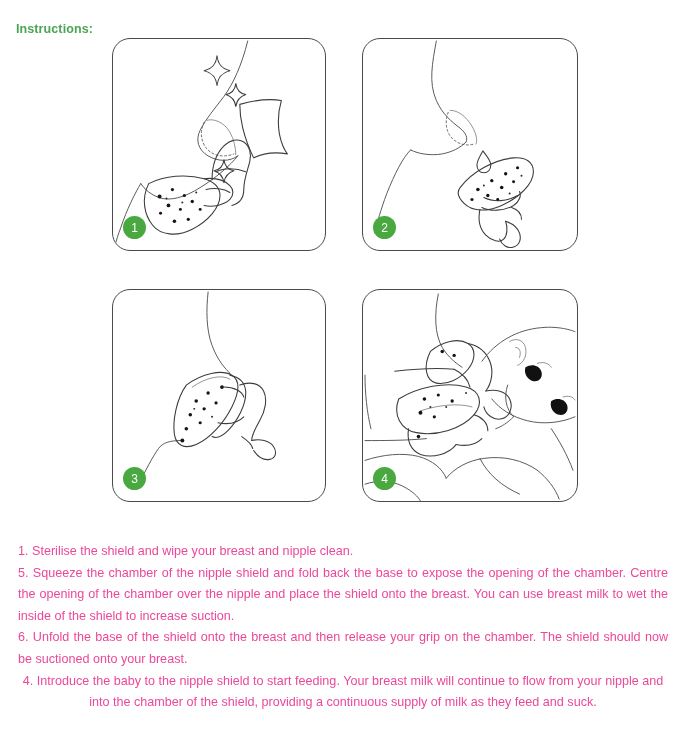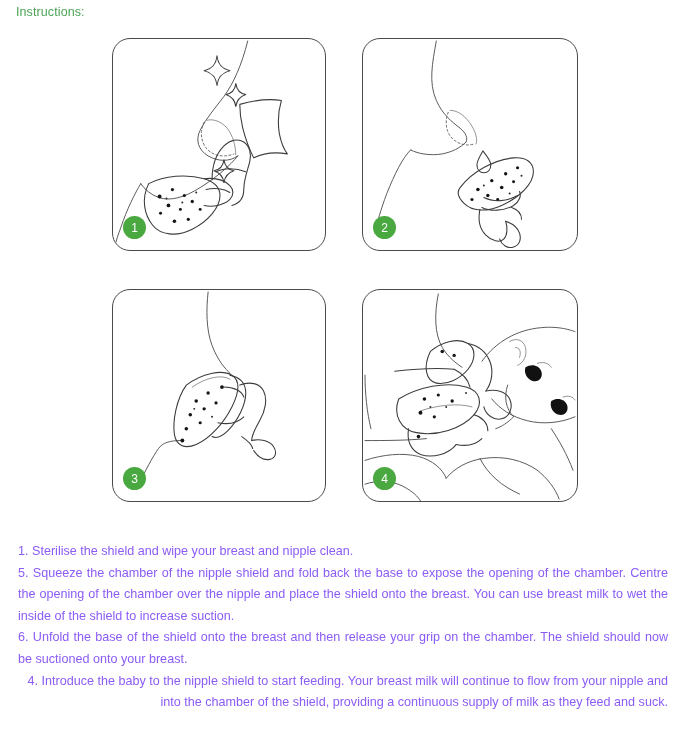--- a/index.html
+++ b/index.html
@@ -16,23 +16,23 @@
   }
   #page {
     position: relative;
     width: 686px;
     height: 754px;
     background: #ffffff;
   }
   .heading {
     position: absolute;
     left: 16px;
-    top: 5px;
+    top: 22px;
     font-size: 12.5px;
-    font-weight: normal;
+    font-weight: bold;
     color: #4ca455;
     letter-spacing: 0.1px;
   }
   .panels {
     position: absolute;
     left: 0;
     top: 0;
     width: 686px;
     height: 520px;
   }
@@ -104,29 +104,29 @@
   }
   .badge-pos { left: 10px; bottom: 11px; }
 
   .instructions {
     position: absolute;
     left: 18px;
     top: 541px;
     width: 650px;
     font-size: 12.6px;
     line-height: 21.6px;
-    color: #8b5cf6;
+    color: #ec4899;
     text-align: justify;
     text-justify: inter-word;
   }
   .instructions p {
     margin: 0;
   }
   .instructions p.last {
-    text-align: right;
+    text-align: center;
   }
 </style>
 </head>
 <body>
 
 <div id="page">
 
   <div class="heading">Instructions:</div>
 
   <div class="panels">

